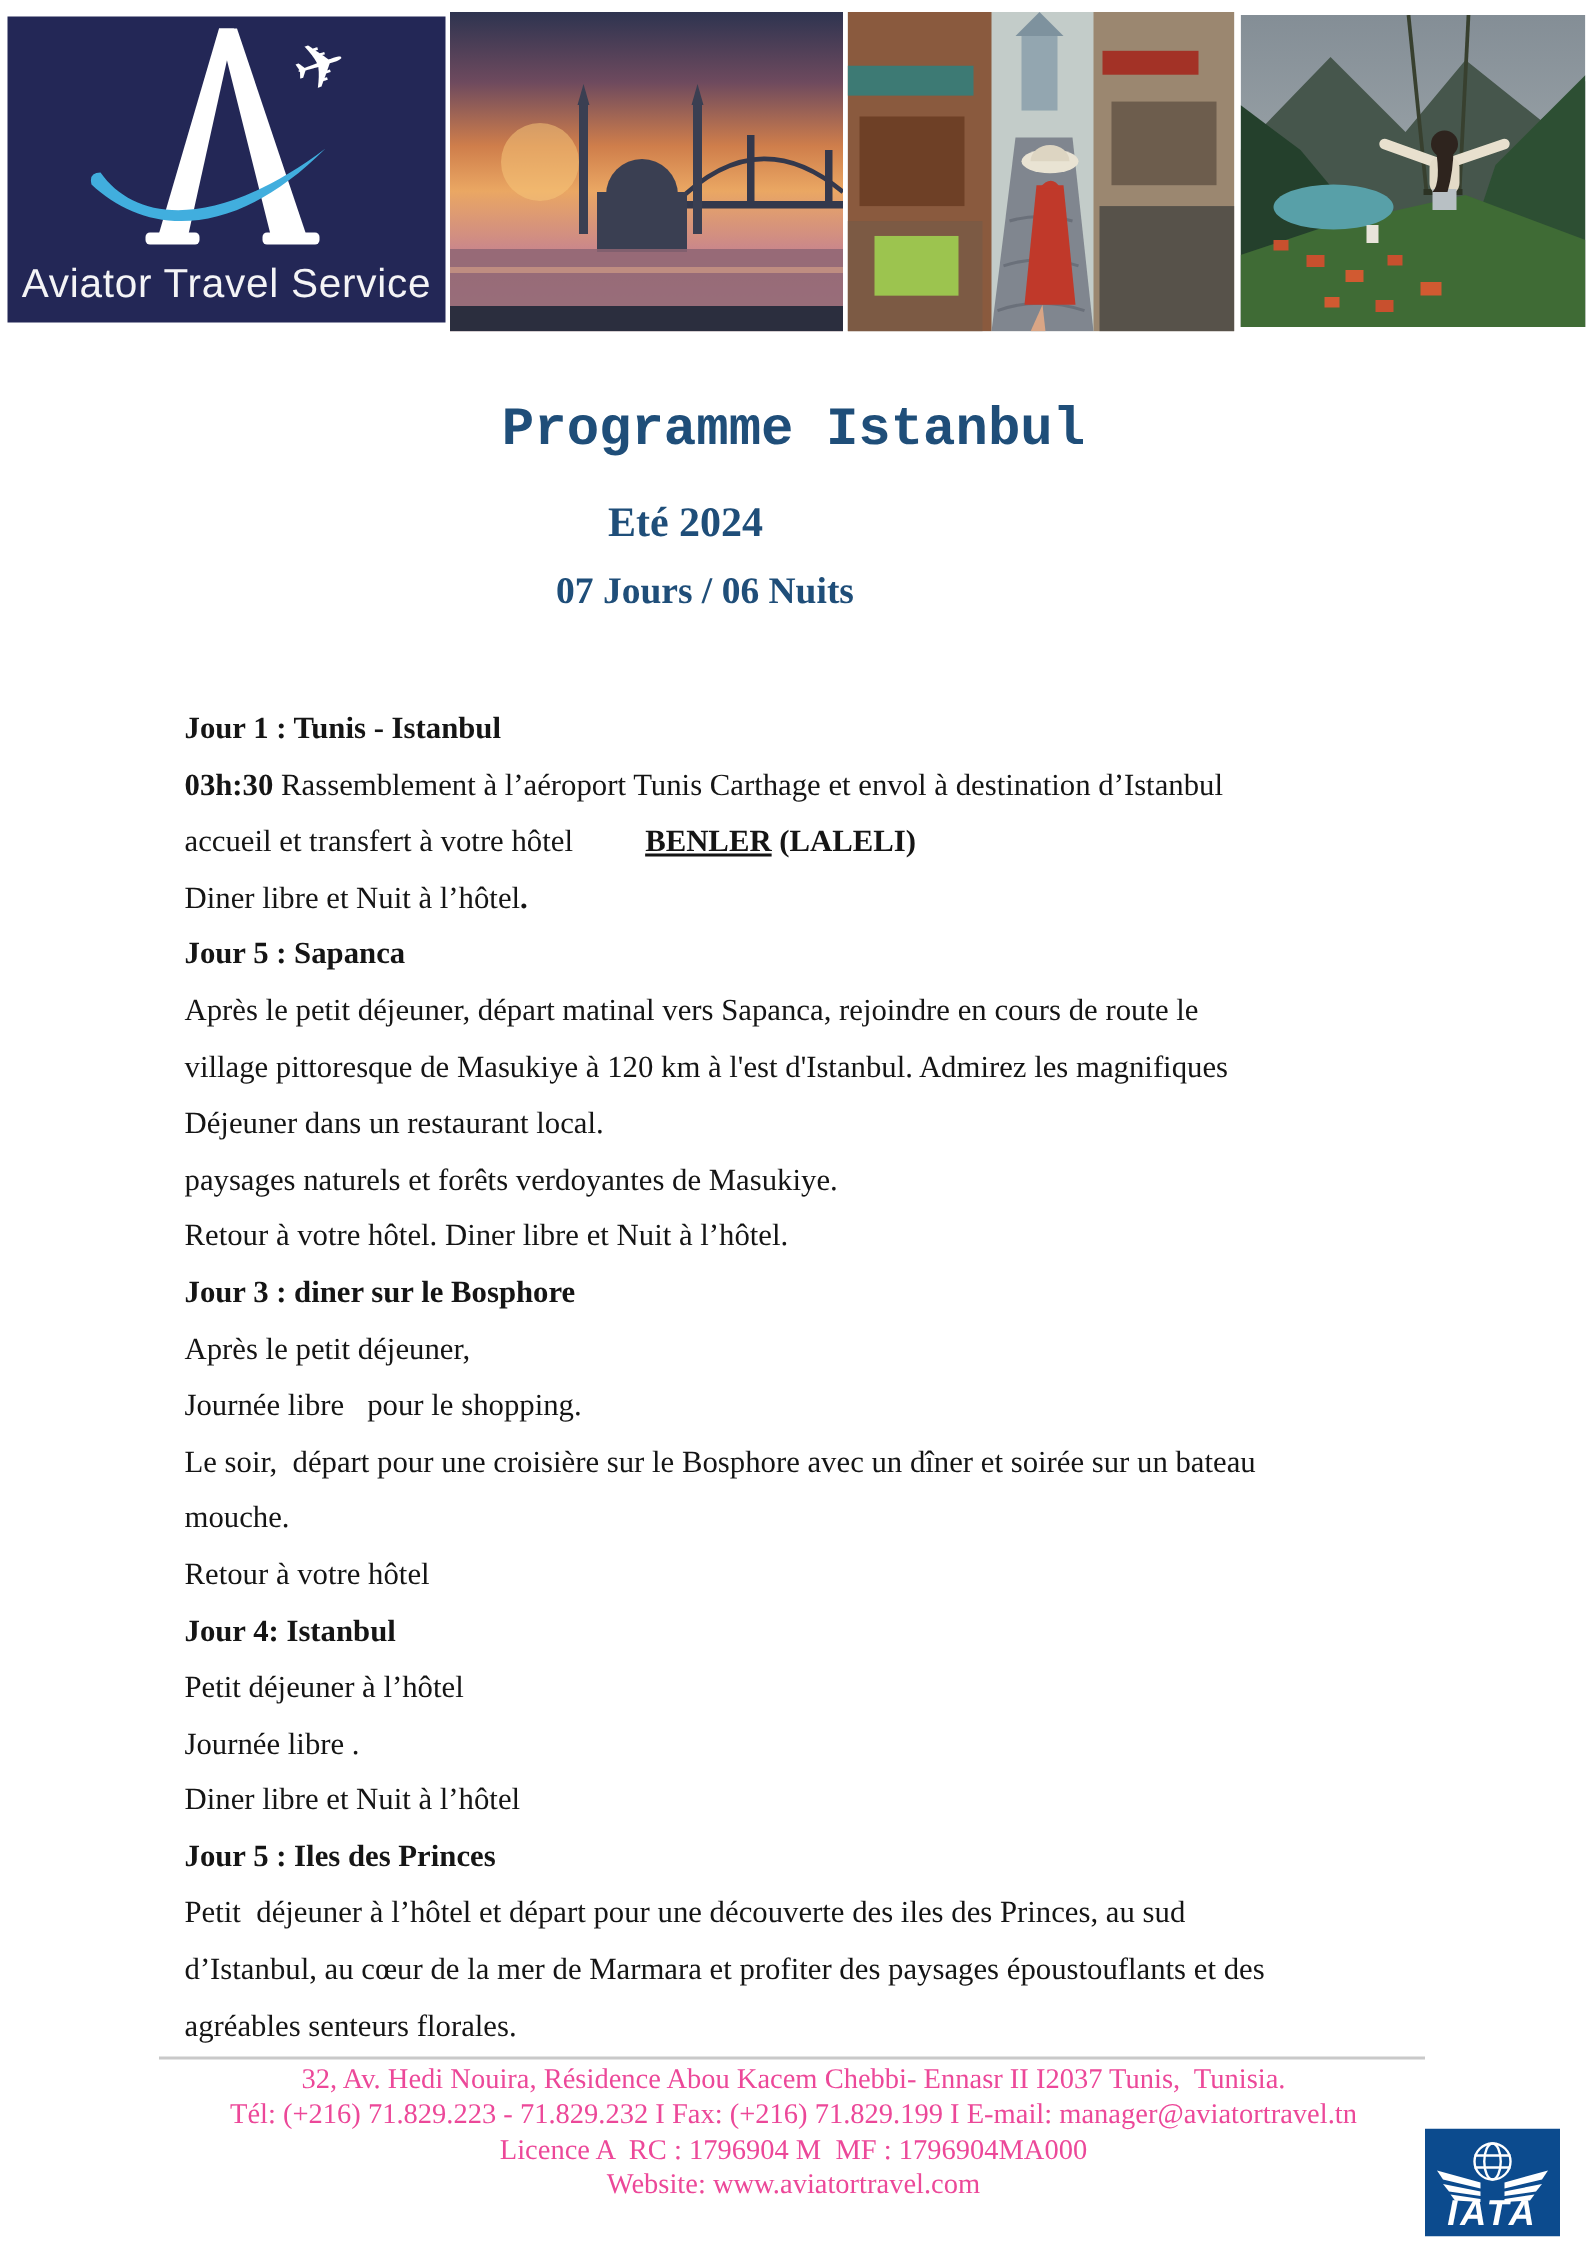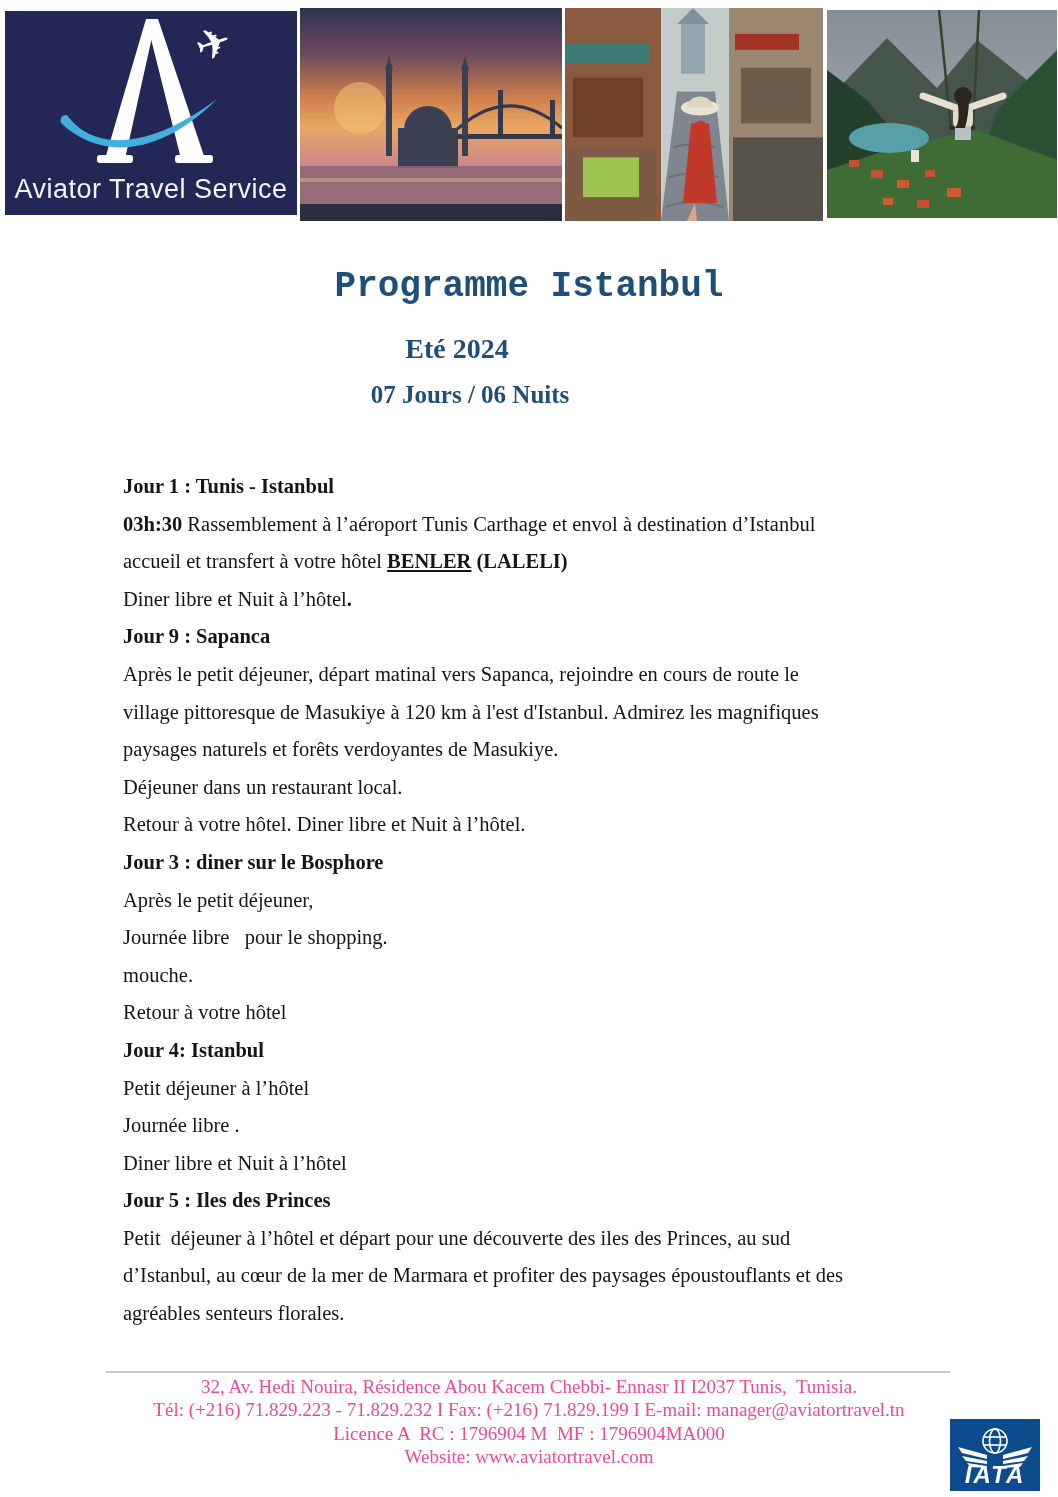--- a/index.html
+++ b/index.html
@@ -56,21 +56,21 @@
 
   
   .itinerary {
     left:123px; top:468px; width:900px;
     font-size:20.5px; color:#151515;
     line-height:37.6px;
   }
   .line { white-space:pre; height:37.6px; }
   .seg-h { font-weight:bold; }
   .seg-b { font-weight:bold; }
-  .seg-bu { font-weight:bold; text-decoration:underline; }
+  .seg-bu { font-weight:bold; text-decoration:underline;margin-left:43px; }
   .seg-r { font-weight:normal; }
 
   
   .footer-rule {
     left:106px; top:1371px; width:844px; height:0;
     border-top:2px solid #c9c9c9;
   }
   .footer {
     left:0; top:1375px; width:1058px;
     text-align:center;
@@ -200,29 +200,30 @@
 
 <div class="abs doc-title">Programme Istanbul</div>
 <div class="abs doc-season">Eté 2024</div>
 <div class="abs doc-duration">07 Jours / 06 Nuits</div>
 
 <div class="abs itinerary">
   <div class="line"><span class="seg-h">Jour 1 : Tunis - Istanbul</span></div>
   <div class="line"><span class="seg-b">03h:30</span><span class="seg-r"> Rassemblement à l’aéroport Tunis Carthage et envol à destination d’Istanbul</span></div>
   <div class="line"><span class="seg-r">accueil et transfert à votre hôtel </span><span class="seg-bu">BENLER</span><span class="seg-b"> (LALELI)</span></div>
   <div class="line"><span class="seg-r">Diner libre et Nuit à l’hôtel</span><span class="seg-b">.</span></div>
-  <div class="line"><span class="seg-h">Jour 9 : Sapanca</span></div>
+  <div class="line"><span class="seg-h">Jour 5 : Sapanca</span></div>
   <div class="line"><span class="seg-r">Après le petit déjeuner, départ matinal vers Sapanca, rejoindre en cours de route le</span></div>
   <div class="line"><span class="seg-r">village pittoresque de Masukiye à 120 km à l'est d'Istanbul. Admirez les magnifiques</span></div>
+  <div class="line"><span class="seg-r">Déjeuner dans un restaurant local.</span></div>
   <div class="line"><span class="seg-r">paysages naturels et forêts verdoyantes de Masukiye.</span></div>
-  <div class="line"><span class="seg-r">Déjeuner dans un restaurant local.</span></div>
   <div class="line"><span class="seg-r">Retour à votre hôtel. Diner libre et Nuit à l’hôtel.</span></div>
   <div class="line"><span class="seg-h">Jour 3 : diner sur le Bosphore</span></div>
   <div class="line"><span class="seg-r">Après le petit déjeuner,</span></div>
   <div class="line"><span class="seg-r">Journée libre   pour le shopping.</span></div>
+  <div class="line"><span class="seg-r">Le soir,  départ pour une croisière sur le Bosphore avec un dîner et soirée sur un bateau</span></div>
   <div class="line"><span class="seg-r">mouche.</span></div>
   <div class="line"><span class="seg-r">Retour à votre hôtel</span></div>
   <div class="line"><span class="seg-h">Jour 4: Istanbul</span></div>
   <div class="line"><span class="seg-r">Petit déjeuner à l’hôtel</span></div>
   <div class="line"><span class="seg-r">Journée libre .</span></div>
   <div class="line"><span class="seg-r">Diner libre et Nuit à l’hôtel</span></div>
   <div class="line"><span class="seg-h">Jour 5 : Iles des Princes</span></div>
   <div class="line"><span class="seg-r">Petit  déjeuner à l’hôtel et départ pour une découverte des iles des Princes, au sud</span></div>
   <div class="line"><span class="seg-r">d’Istanbul, au cœur de la mer de Marmara et profiter des paysages époustouflants et des</span></div>
   <div class="line"><span class="seg-r">agréables senteurs florales.</span></div>

